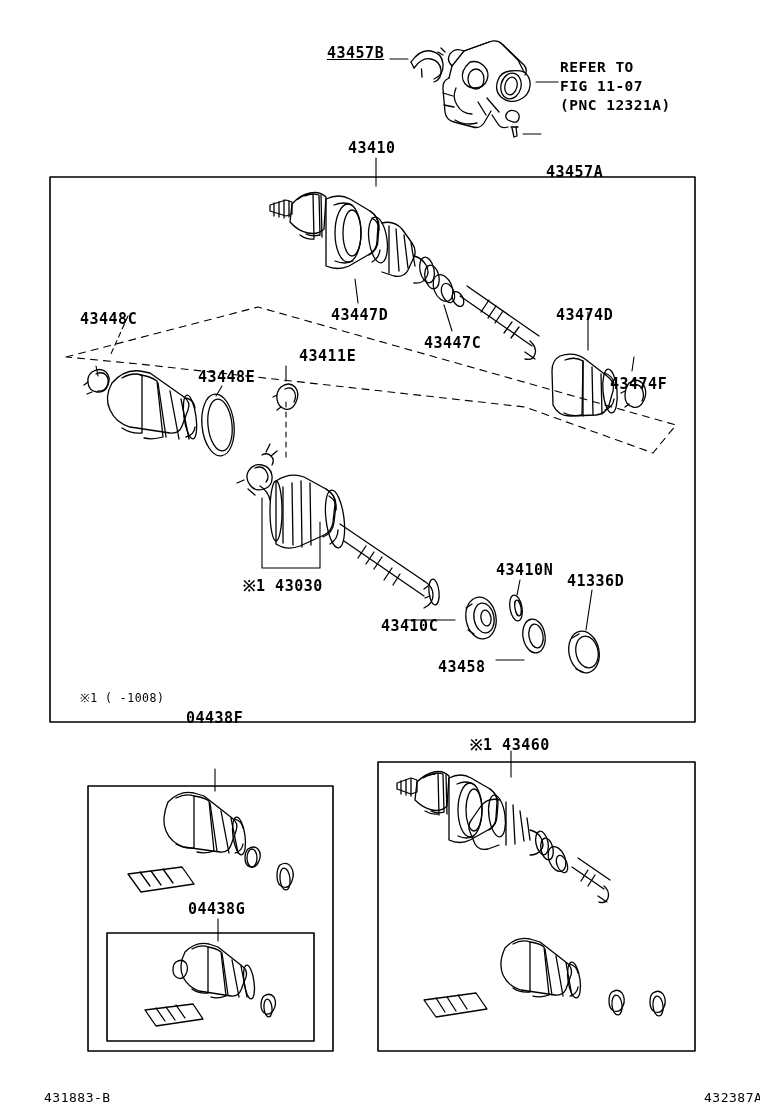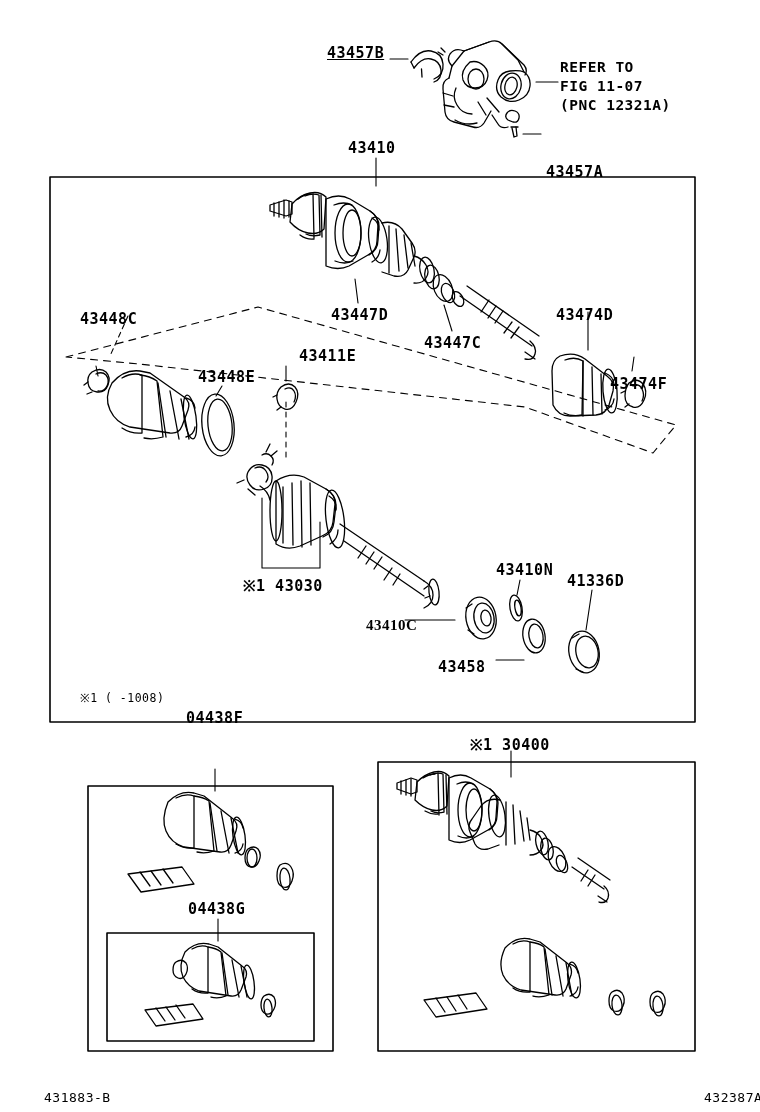--- a/index.html
+++ b/index.html
@@ -305,29 +305,29 @@
   <div class="lbl" style="left:259px; top:347px;margin-left:40px;">43411E</div>
 
   <div class="lbl" style="left:198px; top:368px;">43448E</div>
 
   <div class="lbl" style="left:243px; top:575px;">※1 43030</div>
 
   <div class="lbl" style="left:496px; top:561px;">43410N</div>
 
   <div class="lbl" style="left:567px; top:572px;">41336D</div>
 
-  <div class="lbl" style="left:366px; top:617px;font-family:Liberation Serif, serif;">43410C</div>
+  <div class="lbl" style="left:381px; top:617px;">43410C</div>
 
   <div class="lbl" style="left:438px; top:658px;">43458</div>
 
   <div class="lbl note" style="left:80px; top:690px;">※1 (    -1008)</div>
 
   <div class="lbl" style="left:186px; top:709px;">04438F</div>
 
   <div class="lbl" style="left:188px; top:900px;">04438G</div>
 
-  <div class="lbl" style="left:470px; top:734px;">※1 30400</div>
+  <div class="lbl" style="left:470px; top:734px;">※1 43460</div>
 
   <div class="lbl corner" style="left:44px; top:1090px;">431883-B</div>
 
   <div class="lbl corner" style="left:676px; top:1090px;margin-left:28px;">432387A</div>
 
 </div>
 
 </body></html>

